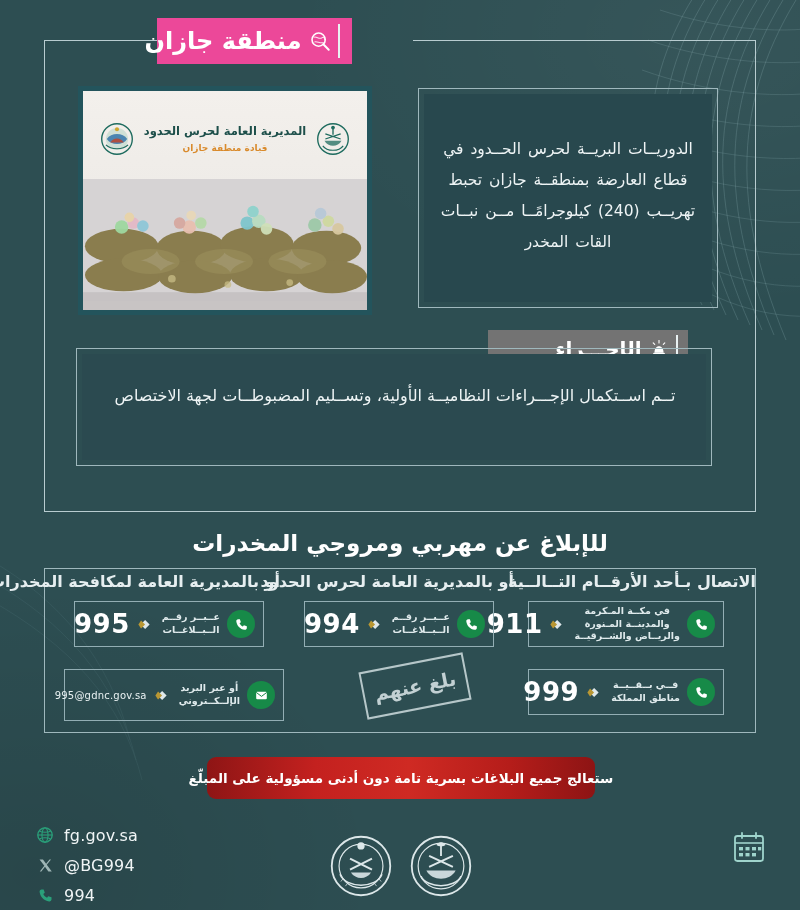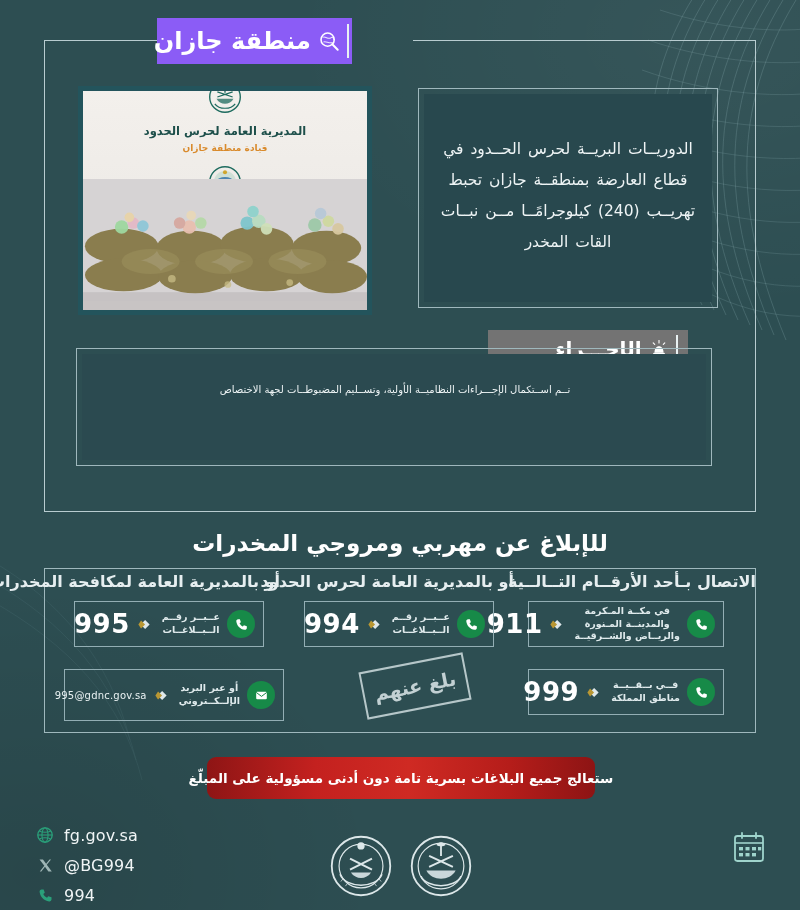--- a/index.html
+++ b/index.html
@@ -29,39 +29,39 @@
     border-top: 1.5px solid #b8ccd0;
   }
   .frame-top-left {
     position: absolute; left: 44px; top: 40px; width: 120px; height: 0;
     border-top: 1.5px solid #b8ccd0;
   }
 
   
   .title-chip {
     position: absolute; left: 157px; top: 18px; width: 195px; height: 46px;
-    background: #8b5cf6; display: flex; align-items: center; justify-content: center;
+    background: #ec4899; display: flex; align-items: center; justify-content: flex-start;
     padding: 0 10px 0 6px; gap: 7px;
   }
   .title-chip .ttext {
     color: #ffffff; font-size: 24px; font-weight: bold; letter-spacing: .5px;
     white-space: nowrap;
   }
   .title-chip .ticon { width: 22px; height: 22px; flex: 0 0 auto; }
   .title-chip .tbar { width: 2.5px; height: 34px; background: #e9f1f2; flex: 0 0 auto; margin-right: 2px;}
 
   
   .photo {
     position: absolute; left: 78px; top: 86px; width: 294px; height: 229px;
     background: #23545c; padding: 5px; overflow: hidden;
   }
   .photo-inner { width: 100%; height: 100%; position: relative; overflow: hidden;
      background: linear-gradient(180deg,#f3f0ec 0%, #efece8 42%, #d9d6d6 58%, #cfcccd 100%); }
   .ph-head { position: absolute; left: 0; top: 0; width: 100%; height: 44%;
-     display: flex; align-items: center; justify-content: center; gap: 10px; padding: 0 8px; flex-direction: column;}
+     display: flex; align-items: center; justify-content: center; gap: 10px; padding: 0 8px;}
   .ph-words { text-align: center; line-height: 1.35; }
   .ph-w1 { color: #1d4f4a; font-size: 11.5px; font-weight: bold; white-space: nowrap; }
   .ph-w2 { color: #d98a2b; font-size: 9px; font-weight: bold; white-space: nowrap; margin-top: 3px;}
   .ph-emblem { width: 34px; height: 34px; flex: 0 0 auto; }
   .ph-sacks { position: absolute; left: 0; bottom: 0; width: 100%; height: 60%; }
   .ph-floor { position: absolute; left:0; bottom:0; width:100%; height: 9px; background:#c8c4c4; }
 
   
   .event-chip {
     position: absolute; left: 487px; top: 70px; width: 198px; height: 40px;
@@ -96,21 +96,21 @@
 
   .proc-box {
     position: absolute; left: 76px; top: 348px; width: 636px; height: 118px;
     border: 1.3px solid #9fb8bd;
   }
   .proc-fill {
     position: absolute; left: 82px; top: 354px; width: 624px; height: 106px; background: #2b4a50;
   }
   .proc-text {
     position: absolute; left: 92px; top: 380px; width: 606px;
-    color:#eef4f5; font-size: 10px; line-height: 1.95; text-align: center; letter-spacing:.2px;
+    color:#eef4f5; font-size: 16px; line-height: 1.95; text-align: center; letter-spacing:.2px;
   }
 
   
   .report-heading {
     position: absolute; left: 0; top: 530px; width: 800px; text-align: center;
     color: #ffffff; font-size: 23px; font-weight: bold; letter-spacing: .3px;
   }
   .report-frame {
     position: absolute; left: 44px; top: 568px; width: 712px; height: 165px;
     border: 1.3px solid #9fb8bd;

